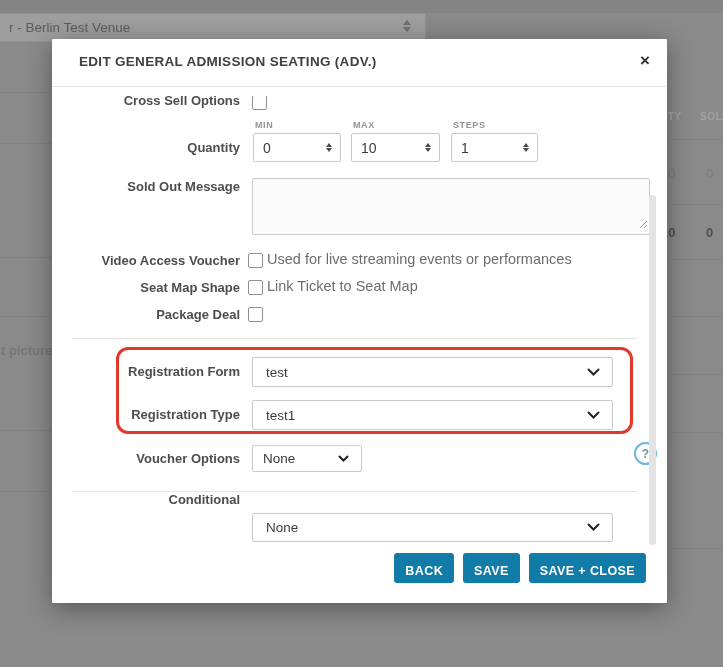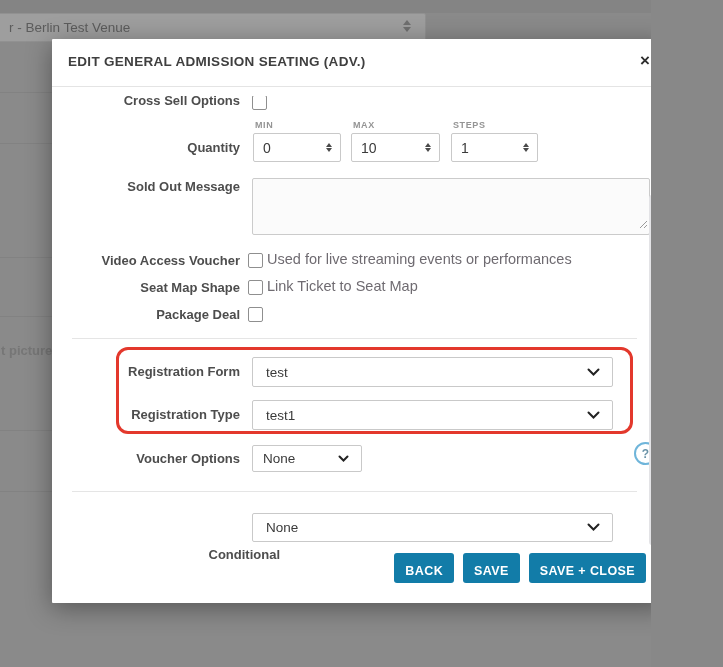--- a/index.html
+++ b/index.html
@@ -1,36 +1,36 @@
 <!DOCTYPE html>
 <html><head>
 <meta charset="utf-8">
 <style>
   html,body{margin:0;padding:0;}
   body{font-family:"Liberation Sans",sans-serif;background:#888;}
-  .stage{position:relative;width:651px;height:667px;overflow:hidden;background:#8a8a8a;}
+  .stage{position:relative;width:723px;height:667px;overflow:hidden;background:#8a8a8a;}
   .abs{position:absolute;}
 
   
   .top-strip{left:0;top:0;width:723px;height:13px;background:rgba(0,0,0,0.04);}
   .venue-select{left:-8px;top:13px;width:432px;height:27px;background:#9e9e9e;border:1px solid #919191;border-radius:2px;display:flex;align-items:center;}
   .venue-select .val{margin-left:16px;font-size:13.5px;color:#5c5c5c;}
   .v-stepper{position:absolute;right:14px;top:6px;display:flex;flex-direction:column;gap:2px;align-items:center;}
   .v-stepper i{display:block;width:0;height:0;border-left:4px solid transparent;border-right:4px solid transparent;}
   .v-stepper .up{border-bottom:5px solid #6f6f6f;}
   .v-stepper .dn{border-top:5px solid #6f6f6f;}
   .bg-line{height:1px;background:rgba(0,0,0,0.055);}
   .bg-head{font-size:10px;font-weight:600;letter-spacing:.5px;color:#a3a3a3;}
   .bg-num{font-size:13px;color:#7b7b7b;}
   .bg-num.b{font-weight:bold;color:#4f4f4f;}
   .bg-left-text{font-size:13px;font-weight:600;color:#767676;white-space:nowrap;}
 
   
   .modal{left:52px;top:39px;width:615px;height:564px;background:#fff;border-radius:1px;box-shadow:0 5px 26px rgba(0,0,0,0.38);}
-  .m-title{left:16px;top:11px;font-size:13.5px;font-weight:bold;color:#3f3f3f;letter-spacing:.3px;line-height:24px;}
+  .m-title{left:27px;top:11px;font-size:13.5px;font-weight:bold;color:#3f3f3f;letter-spacing:.3px;line-height:24px;}
   .m-close{right:17px;top:10px;font-size:17px;font-weight:bold;color:#2e2e2e;cursor:pointer;line-height:24px;}
   .m-hdiv{left:0;top:47px;width:615px;height:0;border-bottom:1px solid #e4e4e4;}
   .clip-cover{left:0;top:48px;width:612px;height:9px;background:#fff;z-index:3;}
 
   .lbl{left:0;width:188px;text-align:right;font-size:13px;font-weight:bold;color:#4d4d4d;white-space:nowrap;}
   .minilbl{font-size:9px;font-weight:600;color:#949494;letter-spacing:.6px;}
   .cbx{width:15px;height:15px;background:#fff;border:1px solid #8f8f8f;border-radius:2px;box-sizing:border-box;}
   .cbx-txt{font-size:14.5px;color:#6f6b71;white-space:nowrap;}
 
   .numbox{height:29px;border:1px solid #c9c9c9;border-radius:2px;background:#fff;box-sizing:border-box;display:flex;align-items:center;}
@@ -175,21 +175,21 @@
     <div class="abs sel" style="left:200px;top:406px;width:110px;height:27px;">
       <span class="sval" style="padding-left:10px;">None</span>
       <svg width="11" height="8">
           <path d="M1.5 1.5 L5.5 5.5 L9.5 1.5" stroke="#222" stroke-width="2" fill="none" stroke-linecap="round"></path>
         </svg>
     </div>
     <div class="abs help">?</div>
 
     <div class="abs hr" style="top:452px;"></div>
 
-    <div class="abs lbl" style="top:508px;padding-left:40px;">Conditional</div>
+    <div class="abs lbl" style="top:453px;">Conditional</div>
     <div class="abs sel" style="left:200px;top:474px;width:361px;height:29px;">
       <span class="sval">None</span>
       <svg width="13" height="9">
           <path d="M1.5 1.5 L6.5 6.5 L11.5 1.5" stroke="#222" stroke-width="2" fill="none" stroke-linecap="round"></path>
         </svg>
     </div>
 
     <div class="abs scroll-thumb"></div>
 
     <div class="abs footer">

